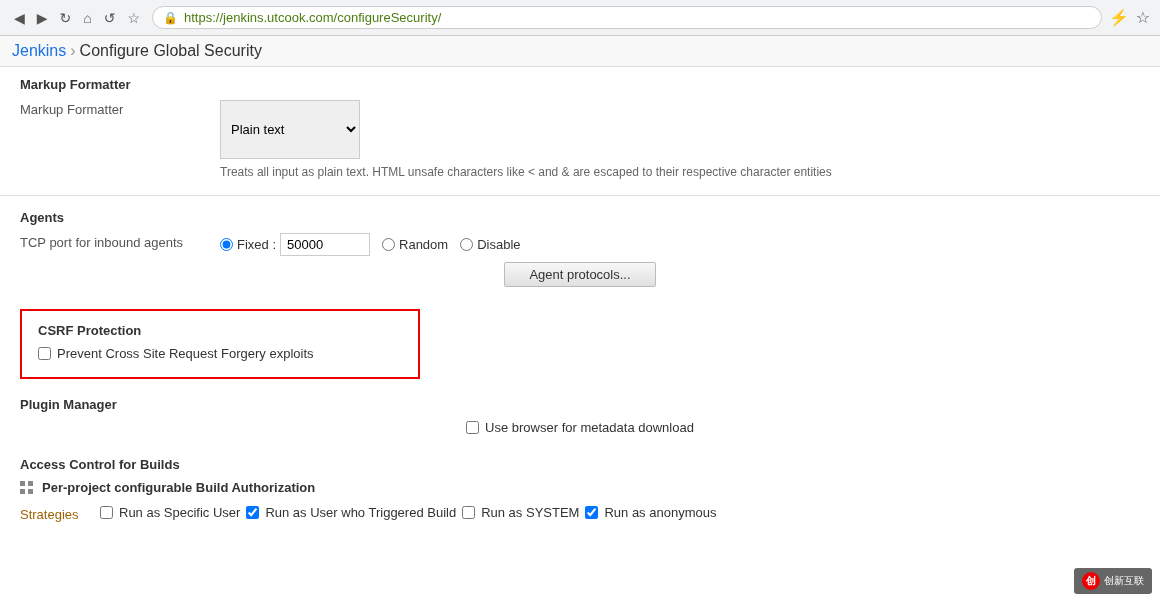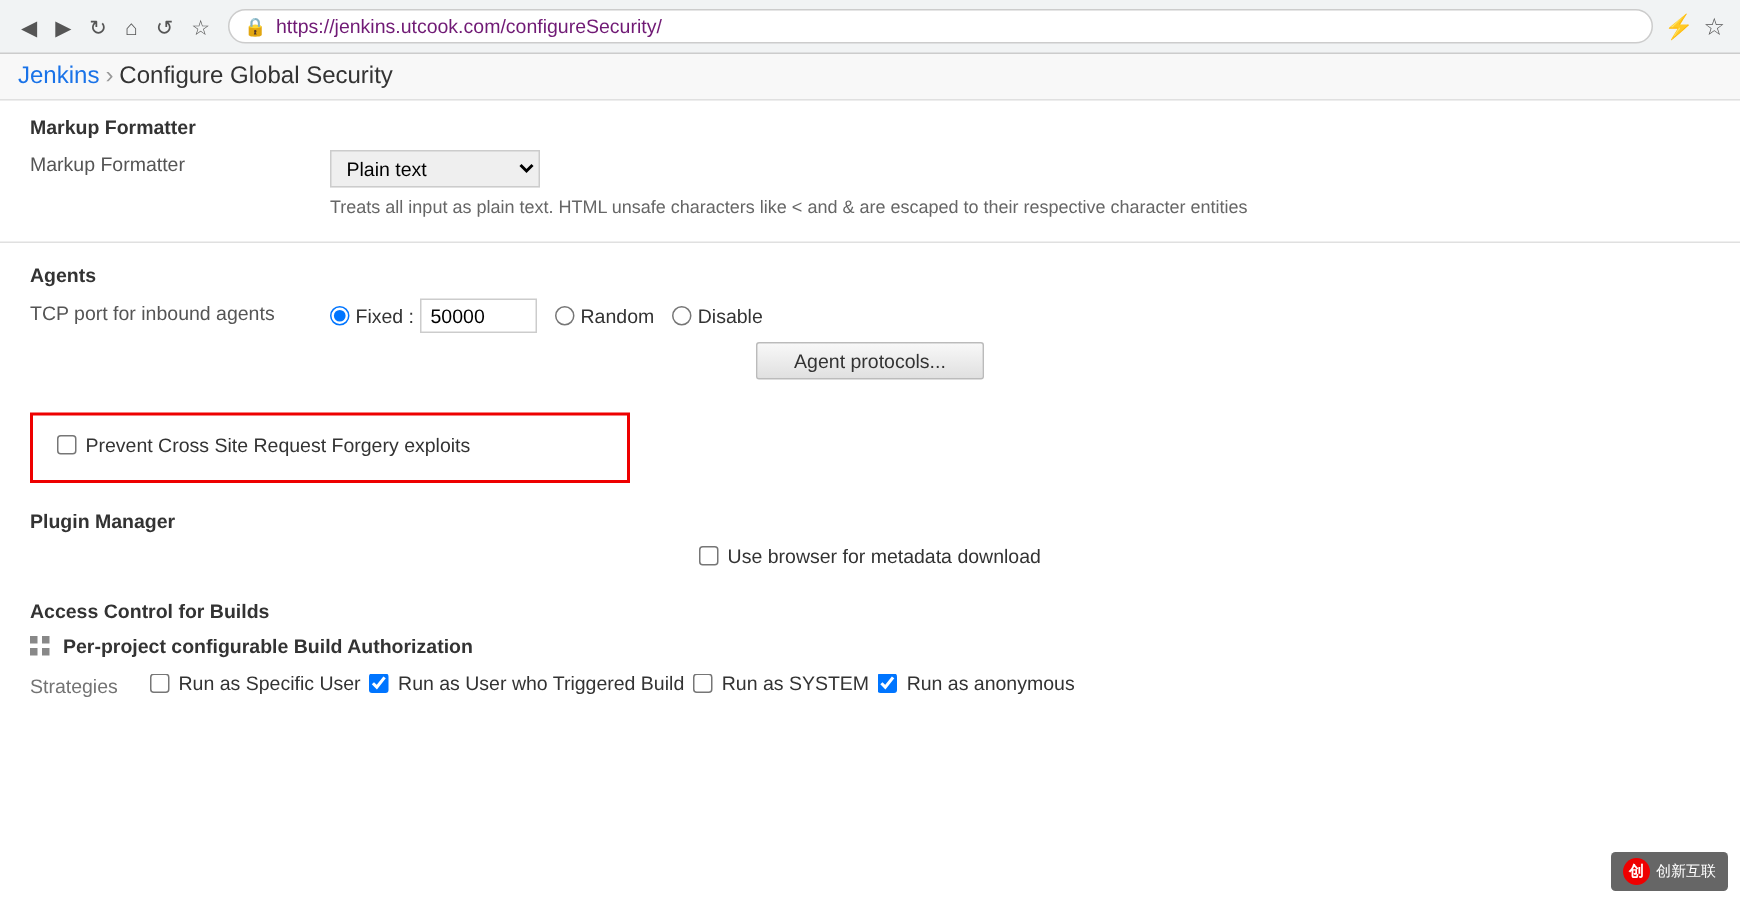--- a/index.html
+++ b/index.html
@@ -39,21 +39,21 @@
       flex: 1;
       background: #fff;
       border: 1px solid #ccc;
       border-radius: 12px;
       padding: 3px 10px;
       display: flex;
       align-items: center;
       gap: 6px;
     }
     .lock-icon { color: #1a73e8; font-size: 12px; }
-    .address-text { font-size: 13px; color: #701a75; }
+    .address-text { font-size: 13px; color: #4d7c0f; }
     .browser-actions {
       display: flex;
       gap: 6px;
     }
     .browser-action-btn {
       background: none;
       border: none;
       cursor: pointer;
       font-size: 16px;
       color: #555;
@@ -165,21 +165,21 @@
     }
 
     
     .strategies-row {
       display: flex;
       align-items: flex-start;
       gap: 0;
     }
     .strategies-label {
       width: 80px;
-      color: #737373;
+      color: #a16207;
       font-size: 13px;
       padding-top: 2px;
       flex-shrink: 0;
     }
     .strategies-items {
       display: flex;
       flex-direction: row;
       gap: 6px;
     }
 
@@ -283,60 +283,61 @@
 </div>
 
 <div class="main-content">
 
   
   <div class="section">
     <div class="section-title">Markup Formatter</div>
     <div class="form-row">
       <div class="form-label">Markup Formatter</div>
       <div class="form-control">
-        <select style="border:1px solid #ccc; padding:3px 6px; font-size:13px; width:140px;">
+        <select style="border:1px solid #ccc; padding:20px 6px; font-size:13px; width:140px;">
           <option>Plain text</option>
         </select>
       </div>
     </div>
     <div class="description-text">Treats all input as plain text. HTML unsafe characters like &lt; and &amp; are escaped to their respective character entities</div>
   </div>
 
   <hr class="divider">
 
   
   <div class="section">
     <div class="section-title">Agents</div>
     <div class="form-row">
       <div class="form-label">TCP port for inbound agents</div>
       <div class="form-control">
         <div class="radio-group">
           <div class="radio-item">
             <input type="radio" name="tcp-port" checked="" style="">
             <span>Fixed :</span>
-            <input type="text" class="text-input" style="width: 78px;" value="50000">
+            <input type="text" class="text-input" style="width: 90px;" value="50000">
           </div>
           <div class="radio-item">
             <input type="radio" name="tcp-port" style="">
             <span>Random</span>
           </div>
           <div class="radio-item">
             <input type="radio" name="tcp-port" style="">
             <span>Disable</span>
           </div>
         </div>
       </div>
     </div>
     <div class="center-row">
       <button class="btn">Agent protocols...</button>
     </div>
   </div>
 
   
   <div class="csrf-box">
+    <div class="section-title">CSRF Protection</div>
     <div class="checkbox-item">
       <input type="checkbox" style="">
       <span>Prevent Cross Site Request Forgery exploits</span>
     </div>
   </div>
 
   
   <div class="section" style="padding-top:10px;">
     <div class="section-title">Plugin Manager</div>
     <div class="plugin-row">

